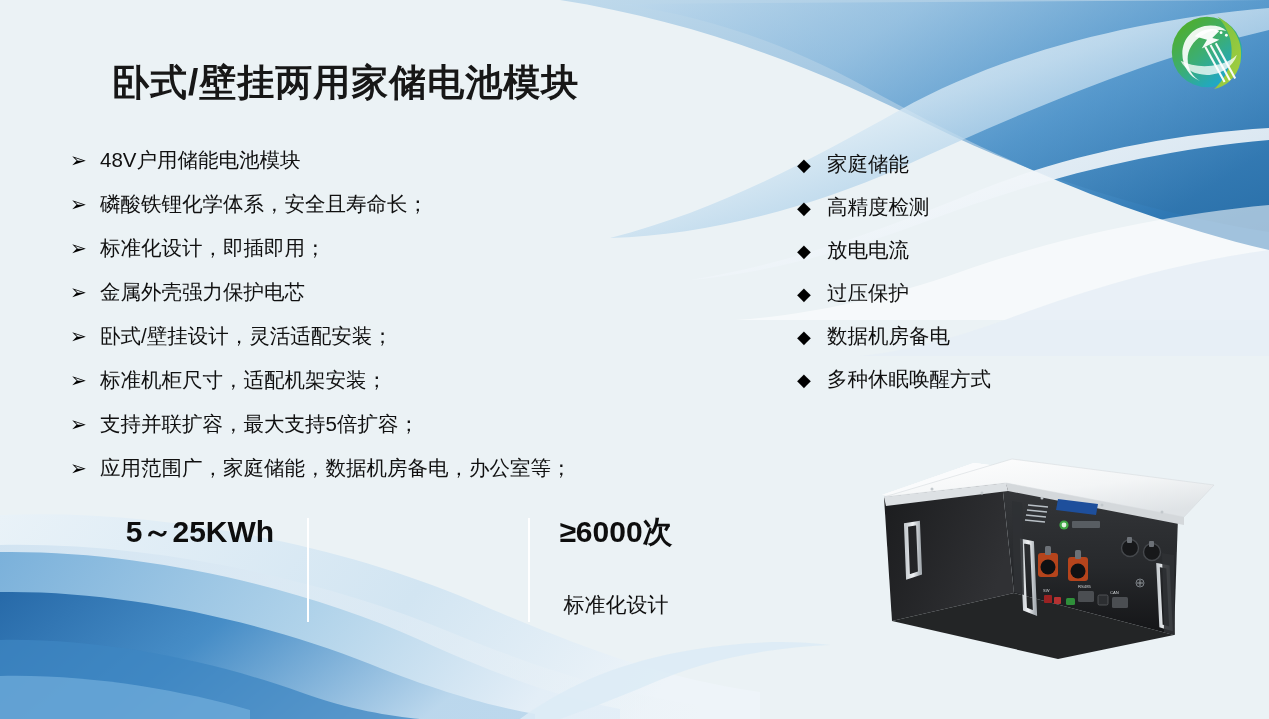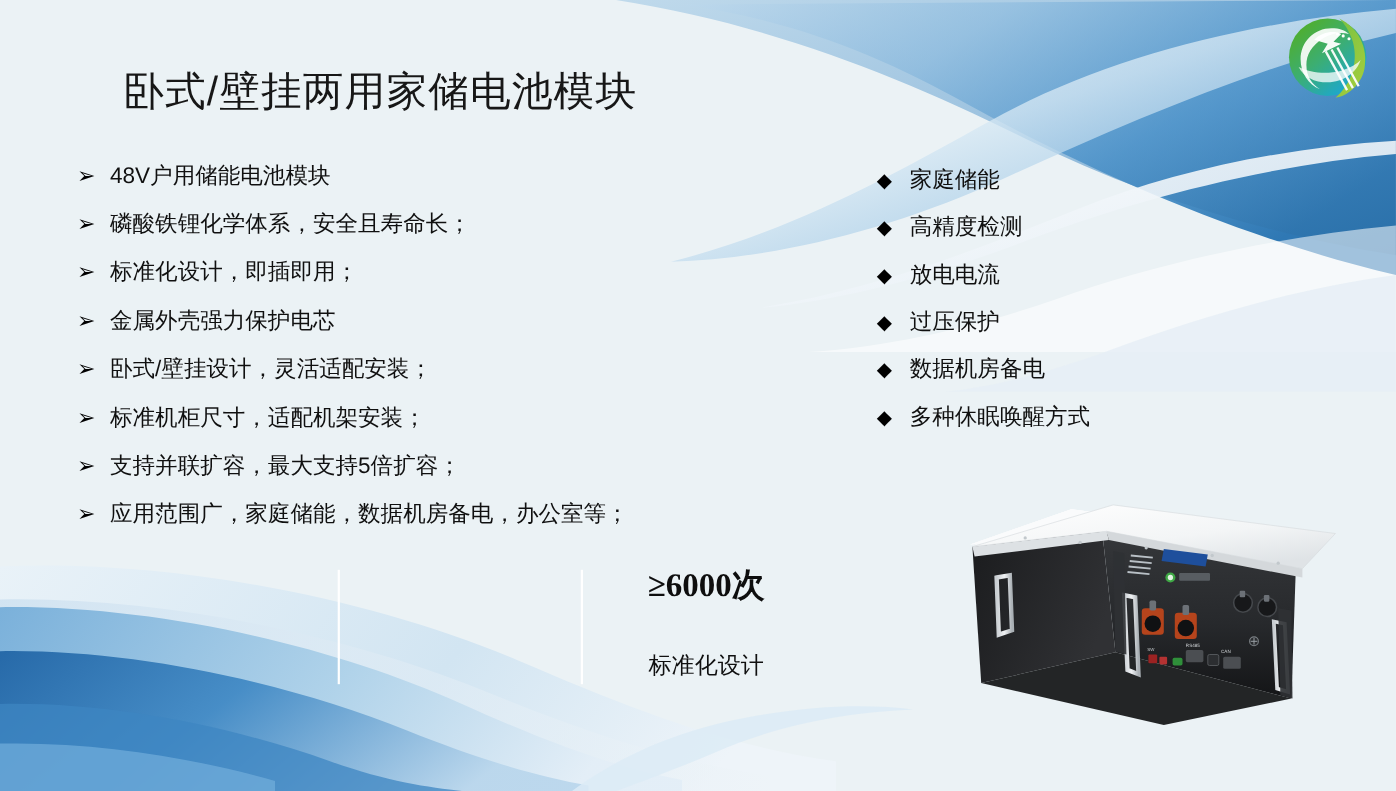--- a/index.html
+++ b/index.html
@@ -32,21 +32,21 @@
     top: 8px;
     width: 88px;
     height: 88px;
   }
   
   #title {
     position: absolute;
     left: 112px;
     top: 58px;
     font-size: 37px;
-    font-weight: 400;
+    font-weight: 700;
     color: #171717;
     letter-spacing: 1px;
     white-space: nowrap;
   }
   
   #left-list {
     position: absolute;
     left: 70px;
     top: 148px;
     width: 650px;
@@ -282,26 +282,27 @@
       <span class="bullet-text right">数据机房备电</span>
     </div>
     <div class="bullet-row right">
       <span class="marker-diamond">◆</span>
       <span class="bullet-text right">多种休眠唤醒方式</span>
     </div>
   </div>
 
   <div id="stats">
     <div class="stat" style="left:0px;">
+      <div class="stat-value">5～25KWh</div>
     </div>
     <div class="divider" style="left:207px;"></div>
     <div class="stat" style="left:218px;">
     </div>
     <div class="divider" style="left:428px;"></div>
-    <div class="stat" style="left:442px;font-family:Liberation Serif, serif;">
+    <div class="stat" style="left:416px;">
       <div class="stat-value">≥6000次</div>
       <div class="stat-label">标准化设计</div>
     </div>
   </div>
 
   <svg id="product" viewBox="0 0 382 225" xmlns="http://www.w3.org/2000/svg">
     <defs>
       <linearGradient id="lidGrad" x1="0" y1="0" x2="0.7" y2="1">
         <stop offset="0%" stop-color="#ffffff"></stop>
         <stop offset="60%" stop-color="#f3f5f6"></stop>

